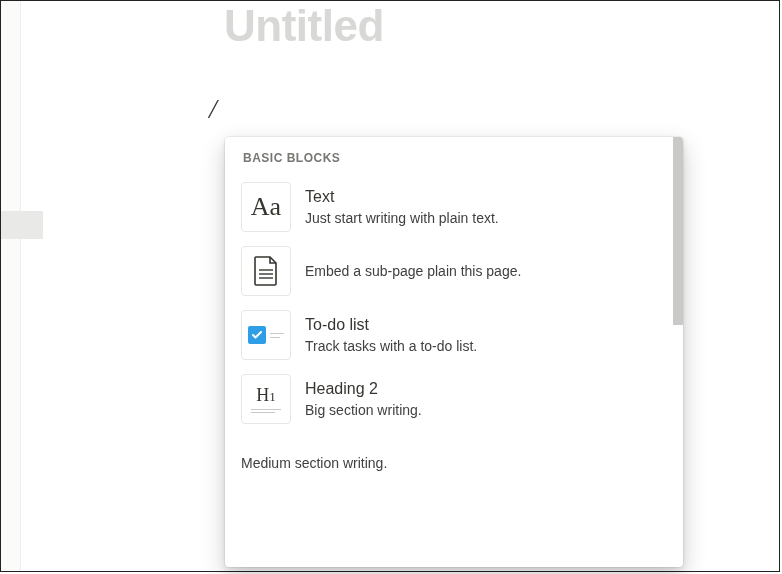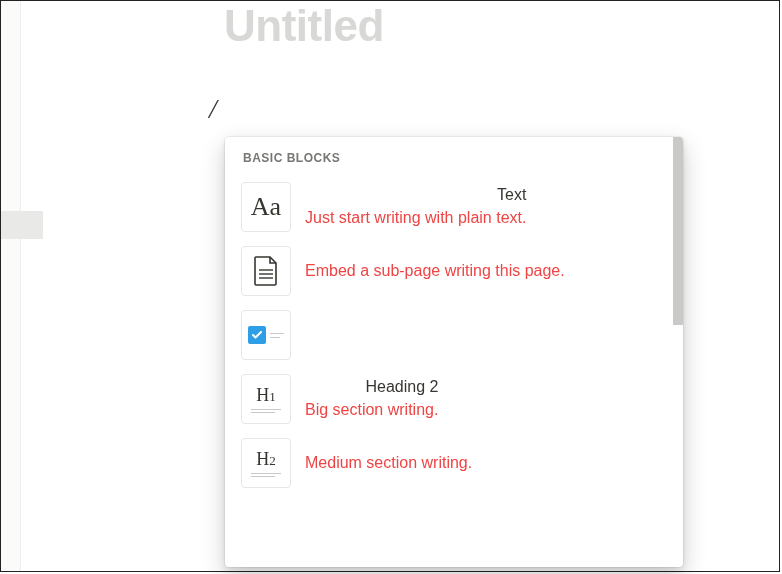--- a/index.html
+++ b/index.html
@@ -77,21 +77,20 @@
       color: #787774;
       letter-spacing: 0.5px;
     }
     .menu-item {
       display: flex;
       align-items: center;
       padding: 6px 16px 6px 16px;
       cursor: pointer;
       gap: 14px;
       min-height: 64px;
-      text-align: right;
     }
     .menu-icon-box {
       width: 50px;
       height: 50px;
       border: 1px solid #e6e6e4;
       border-radius: 4px;
       background: #fff;
       display: flex;
       align-items: center;
       justify-content: center;
@@ -101,22 +100,22 @@
       display: flex;
       flex-direction: column;
       gap: 2px;
     }
     .menu-item-title {
       font-size: 16px;
       color: #37352f;
       line-height: 1.3;
     }
     .menu-item-desc {
-      font-size: 16px;
-      color: #ef4444;
+      font-size: 14px;
+      color: #404040;
       line-height: 1.3;
     }
     .aa-icon {
       font-family: Georgia, "Times New Roman", serif;
       font-size: 26px;
       color: #37352f;
     }
     .h1-icon, .h2-icon {
       display: flex;
       flex-direction: column;
@@ -188,66 +187,61 @@
         <div class="menu-icon-box">
           <svg width="26" height="30" viewBox="0 0 26 30">
             <path d="M3 1 h14 l6 6 v21 a1 1 0 0 1 -1 1 h-19 a1 1 0 0 1 -1 -1 v-26 a1 1 0 0 1 1 -1 z" fill="none" stroke="#37352f" stroke-width="1.6"></path>
             <path d="M17 1 v6 h6" fill="none" stroke="#37352f" stroke-width="1.6"></path>
             <line x1="6" y1="14" x2="20" y2="14" stroke="#37352f" stroke-width="1.4"></line>
             <line x1="6" y1="18" x2="20" y2="18" stroke="#37352f" stroke-width="1.4"></line>
             <line x1="6" y1="22" x2="20" y2="22" stroke="#37352f" stroke-width="1.4"></line>
           </svg>
         </div>
         <div class="menu-item-text">
-          <div class="menu-item-desc">Embed a sub-page writing this page.</div>
+          <div class="menu-item-desc">Embed a sub-page plain this page.</div>
         </div>
       </div>
 
       <div class="menu-item">
         <div class="menu-icon-box">
           <div class="todo-wrap">
             <div class="todo-check">
               <svg width="12" height="12" viewBox="0 0 12 12">
                   <path d="M2 6 l2.5 2.5 L10 3" stroke="#fff" stroke-width="2" fill="none" stroke-linecap="round" stroke-linejoin="round"></path>
                 </svg>
             </div>
             <div class="todo-lines">
                 <span></span>
                 <span></span>
               </div>
           </div>
         </div>
+        <div class="menu-item-text">
+          <div class="menu-item-title">To-do list</div>
+          <div class="menu-item-desc">Track tasks with a to-do list.</div>
+        </div>
       </div>
 
       <div class="menu-item">
         <div class="menu-icon-box">
           <div class="h1-icon">
             <div class="h-label">H<span style="font-size:13px">1</span></div>
             <div class="h-lines">
                 <span></span>
                 <span></span>
               </div>
           </div>
         </div>
         <div class="menu-item-text">
           <div class="menu-item-title">Heading 2</div>
           <div class="menu-item-desc">Big section writing.</div>
         </div>
       </div>
 
       <div class="menu-item">
-        <div class="menu-icon-box">
-          <div class="h2-icon">
-            <div class="h-label">H<span style="font-size:13px">2</span></div>
-            <div class="h-lines">
-                <span></span>
-                <span></span>
-              </div>
-          </div>
-        </div>
         <div class="menu-item-text">
           <div class="menu-item-desc">Medium section writing.</div>
         </div>
       </div>
 
     </div>
   </div>
 </div>
 
 </body></html>

